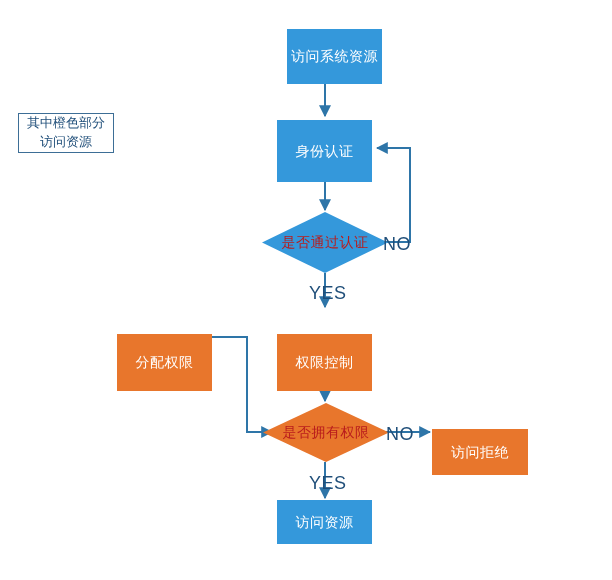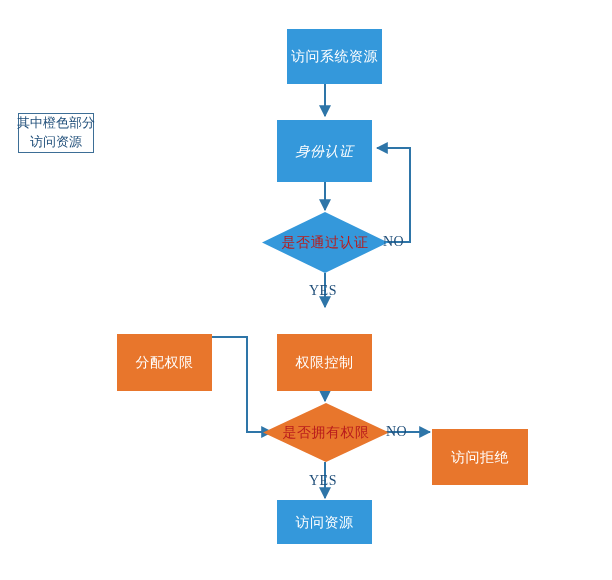--- a/index.html
+++ b/index.html
@@ -76,22 +76,22 @@
     justify-content: center;
     color: #b91c1c;
     font-size: 14px;
     letter-spacing: 0.5px;
     white-space: nowrap;
     pointer-events: none;
   }
   .edge-label {
     position: absolute;
     color: #1f4e79;
-    font-family: Liberation Serif, serif;
-    font-size: 14px;
+    font-family: Liberation Sans, sans-serif;
+    font-size: 18px;
     letter-spacing: 0.5px;
     white-space: nowrap;
   }
 </style>
 </head>
 <body>
 
 <div id="canvas">
 
   <svg class="svg-layer" viewBox="0 0 612 580" width="612" height="580" xmlns="http://www.w3.org/2000/svg">
@@ -111,30 +111,30 @@
 
     <path d="M 212 337 L 247 337 L 247 432 L 272 432" stroke="#2e75a8" stroke-width="2" fill="none" marker-end="url(#arrow)"></path>
 
     <path d="M 325 366 L 325 401" stroke="#2e75a8" stroke-width="2" fill="none" marker-end="url(#arrow)"></path>
 
     <path d="M 378 432 L 430 432" stroke="#2e75a8" stroke-width="2" fill="none" marker-end="url(#arrow)"></path>
 
     <path d="M 325 462 L 325 498" stroke="#2e75a8" stroke-width="2" fill="none" marker-end="url(#arrow)"></path>
   </svg>
 
-  <div class="note-box" style="left:18px; top:113px; width:76px; height:40px;">
+  <div class="note-box" style="left:18px; top:113px; width:96px; height:40px;">
     <span>其中橙色部分</span>
     <span>访问资源</span>
   </div>
 
   <div class="node rect-blue" style="left:287px; top:29px; width:95px; height:55px;">
     <span>访问系统资源</span>
   </div>
 
-  <div class="node rect-blue" style="left:277px; top:120px; width:95px; height:62px;font-style:italic;">
+  <div class="node rect-blue" style="left:277px; top:120px; width:95px; height:62px;">
     <span>身份认证</span>
   </div>
 
   <div class="diamond-wrap" style="left:262px; top:212px; width:126px; height:61px;">
     <svg width="126" height="61" viewBox="0 0 126 61" xmlns="http://www.w3.org/2000/svg">
       <polygon points="63,0 126,30.5 63,61 0,30.5" fill="#3498db"></polygon>
     </svg>
     <div class="diamond-label">是否通过认证</div>
   </div>
 
@@ -146,21 +146,21 @@
     <span>权限控制</span>
   </div>
 
   <div class="diamond-wrap" style="left:263px; top:403px; width:126px; height:59px;">
     <svg width="126" height="59" viewBox="0 0 126 59" xmlns="http://www.w3.org/2000/svg">
       <polygon points="63,0 126,29.5 63,59 0,29.5" fill="#e8762c"></polygon>
     </svg>
     <div class="diamond-label">是否拥有权限</div>
   </div>
 
-  <div class="node rect-orange" style="left:432px; top:404px; width:96px; height:56px;">
+  <div class="node rect-orange" style="left:432px; top:404px; width:96px; height:46px;">
     <span>访问拒绝</span>
   </div>
 
   <div class="node rect-blue" style="left:277px; top:500px; width:95px; height:44px;">
     <span>访问资源</span>
   </div>
 
   <div class="edge-label" style="left:383px; top:234px;">NO</div>
 
   <div class="edge-label" style="left:309px; top:283px;">YES</div>

